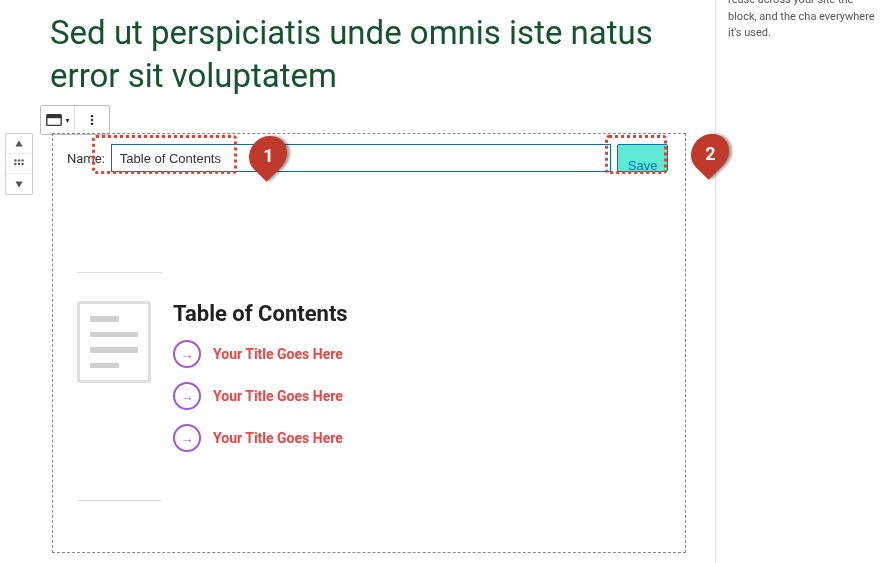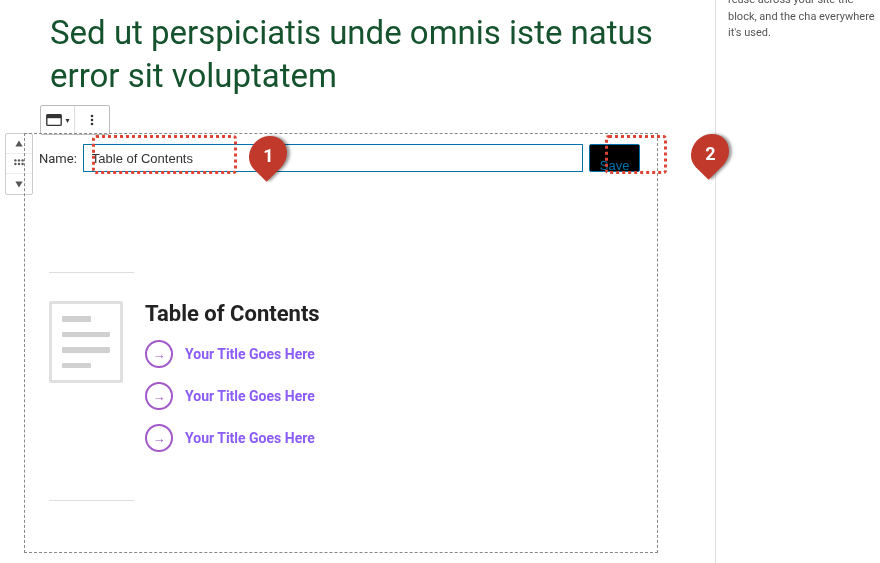--- a/index.html
+++ b/index.html
@@ -81,21 +81,21 @@
       color: #333;
     }
     .htool.sep {
       border-right: 1px solid #ddd;
     }
     .htool svg { width: 18px; height: 18px; }
     .htool .caret { font-size: 8px; margin-left: 2px; }
     .htool.more-dots svg { width: 14px; height: 14px; }
     .block-container {
       position: absolute;
-      left: 24px;
+      left: 52px;
       top: 133px;
       width: 634px;
       height: 420px;
       border: 1px dashed #888;
       padding: 8px 14px;
     }
     .name-row {
       display: flex;
       align-items: center;
       gap: 6px;
@@ -112,21 +112,21 @@
       padding: 0 8px;
       font-size: 13px;
       color: #333;
       outline: none;
       max-width: 500px;
     }
     .save-btn {
       height: 28px;
       padding: 13px 10px;
       border: 1px solid #0073aa;
-      background: #000000;
+      background: #5eead4;
       color: #0073aa;
       font-size: 13px;
       cursor: pointer;
       border-radius: 2px;
     }
     .dashed-highlight-1 {
       position: absolute;
       left: 92px;
       top: 135px;
       width: 145px;
@@ -218,21 +218,21 @@
       display: flex;
       align-items: center;
       justify-content: center;
       color: #a259c9;
       font-size: 13px;
       flex-shrink: 0;
     }
     .toc-item-title {
       font-size: 14px;
       font-weight: 700;
-      color: #8b5cf6;
+      color: #ef4444;
     }
     .hr-line2 {
       border: none;
       border-top: 1px solid #ddd;
       width: 85px;
       margin-top: 34px;
     }
   </style>
 </head>
 <body>

